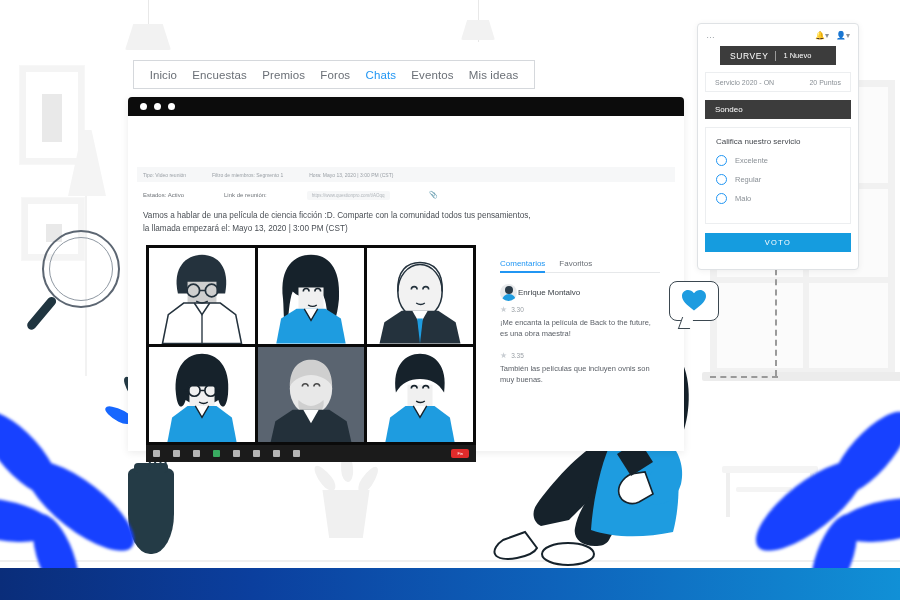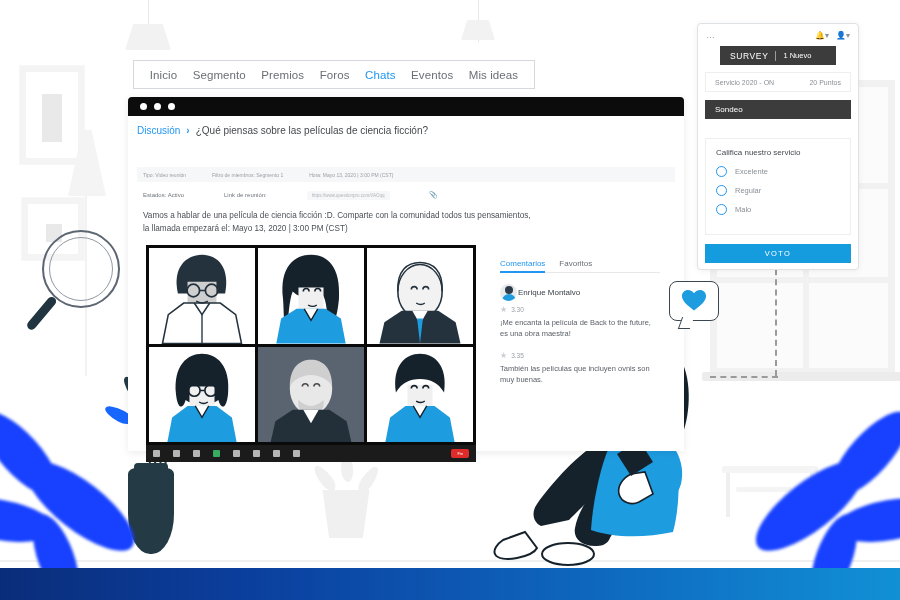--- a/index.html
+++ b/index.html
@@ -199,21 +199,21 @@
   .s-head .n { font-size:7.5px; }
   .s-sub {
     margin:7px 7px 0 7px; border:1px solid #eceef0; height:20px;
     display:flex; align-items:center; justify-content:space-between; padding:0 9px;
   }
   .s-sub span { font-size:7px; color:#8a9096; }
   .s-sondeo {
     margin:8px 7px 0 7px; height:19px; background:#3c3c3c; color:#fff;
     display:flex; align-items:center; padding-left:10px; font-size:8px;
   }
-  .s-card { margin:19px 7px 0 7px; border:1px solid #eceef0; padding:9px 10px 11px 10px; }
+  .s-card { margin:8px 7px 0 7px; border:1px solid #eceef0; padding:9px 10px 11px 10px; }
   .s-q { font-size:8px; color:#45494f; margin-bottom:9px; }
   .s-opt { display:flex; align-items:center; gap:8px; margin-bottom:8px; }
   .s-radio { width:11px; height:11px; border-radius:50%; border:1.4px solid #2196f3; flex:none; }
   .s-opt span { font-size:7.5px; color:#8a9096; }
   .s-vote {
     margin:9px 7px 0 7px; height:19px; background:#159cdf; color:#fff;
     display:flex; align-items:center; justify-content:center;
     font-size:7.5px; letter-spacing:1.4px;
   }
 
@@ -291,42 +291,37 @@
     <div class="plant-leaf" style="left:6px; top:34px; transform:rotate(-62deg);"></div>
     <div class="plant-leaf dark" style="left:16px; top:14px; transform:rotate(-34deg);"></div>
     <div class="plant-leaf" style="left:30px; top:0px; transform:rotate(-6deg);"></div>
     <div class="plant-leaf dark" style="left:44px; top:10px; transform:rotate(22deg);"></div>
     <div class="plant-leaf" style="left:54px; top:30px; transform:rotate(48deg);"></div>
   </div>
 </div>
 
 <div class="navbar">
   <div class="nav-item">Inicio</div>
-  <div class="nav-item">Segmento</div>
+  <div class="nav-item">Encuestas</div>
   <div class="nav-item">Premios</div>
   <div class="nav-item">Foros</div>
   <div class="nav-item active">Chats</div>
   <div class="nav-item">Eventos</div>
   <div class="nav-item">Mis ideas</div>
 </div>
 
 <div class="browser">
   <div class="titlebar">
     <div class="dot"></div>
     <div class="dot"></div>
     <div class="dot"></div>
   </div>
 
   <div class="content">
 
-    <div class="crumb-row">
-      <span class="crumb-link">Discusión</span>
-      <span class="crumb-sep">›</span>
-      <span class="crumb-title">¿Qué piensas sobre las películas de ciencia ficción?</span>
-    </div>
 
 
     <div class="metabar">
       <span>Tipo: Video reunión</span>
       <span>Filtro de miembros: Segmento 1</span>
       <span>Hora: Mayo 13, 2020 | 3:00 PM (CST)</span>
     </div>
 
     <div class="metarow2">
       <div class="lbl">Estados: Activo</div>

